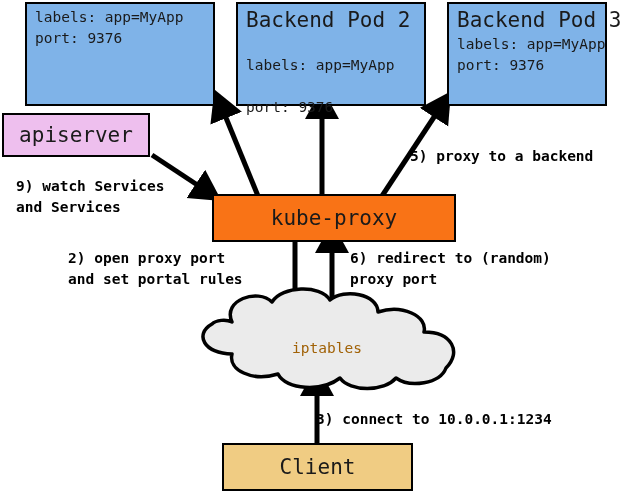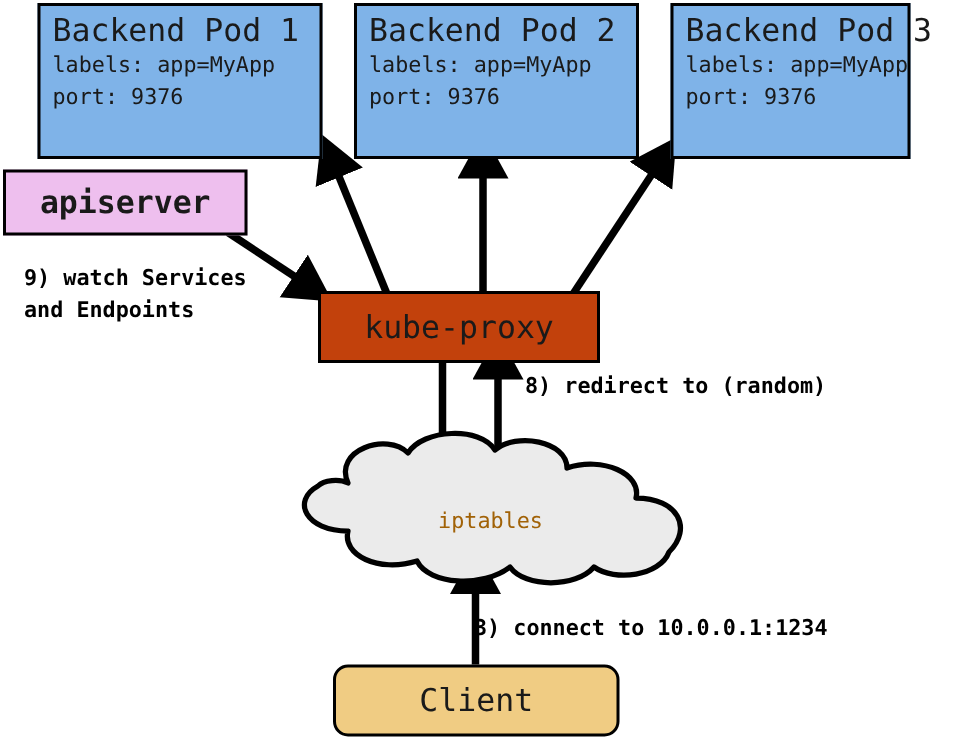--- a/index.html
+++ b/index.html
@@ -107,59 +107,66 @@
                C 440 384, 410 388, 396 378
                C 384 392, 350 392, 340 378
                C 322 392, 286 390, 278 374
                C 252 382, 228 370, 232 354
                C 204 354, 194 334, 212 324
                C 216 320, 226 319, 232 322 Z" fill="#ebebeb" stroke="#000000" stroke-width="3.5" stroke-linejoin="round"></path>
     </g>
   </svg>
 
   <div class="node pod" style="left:25px; top:2px; width:190px; height:104px; background:#7fb3e8;">
-    <div class="pod-title">Backend Pod 1</div>
     <div class="pod-line">labels: app=MyApp</div>
     <div class="pod-line">port: 9376</div>
   </div>
 
-  <div class="node pod" style="left:236px; top:2px; width:190px; height:104px; background:#7fb3e8;">
+  <div class="node pod" style="left:236px; top:2px; width:190px; height:104px; background:#7fb3e8;gap:21px;">
     <div class="pod-title">Backend Pod 2</div>
     <div class="pod-line">labels: app=MyApp</div>
     <div class="pod-line">port: 9376</div>
   </div>
 
   <div class="node pod" style="left:447px; top:2px; width:160px; height:104px; background:#7fb3e8;">
     <div class="pod-title">Backend Pod 3</div>
     <div class="pod-line">labels: app=MyApp</div>
     <div class="pod-line">port: 9376</div>
   </div>
 
-  <div class="node" style="left:2px; top:113px; width:163px; height:44px; background:#eebfee;font-weight:bold;">
+  <div class="node" style="left:2px; top:113px; width:148px; height:44px; background:#eebfee;">
     <div class="center-label">apiserver</div>
   </div>
 
-  <div class="node" style="left:212px; top:194px; width:188px; height:48px; background:#c2410c;">
+  <div class="node" style="left:212px; top:194px; width:244px; height:48px; background:#f97316;">
     <div class="center-label">kube-proxy</div>
   </div>
 
   <div class="cloud-label" style="left:192px; top:340px; width:270px;">iptables</div>
 
-  <div class="node" style="left:222px; top:443px; width:191px; height:48px; background:#f0cc83;border-radius:10px;">
+  <div class="node" style="left:222px; top:443px; width:191px; height:48px; background:#f0cc83;">
     <div class="center-label">Client</div>
   </div>
 
   <div class="step" style="left:16px; top:176px;">
     <div>9) watch Services</div>
-    <div>and Endpoints</div>
+    <div>and Services</div>
   </div>
 
+  <div class="step" style="left:68px; top:248px;">
+    <div>2) open proxy port</div>
+    <div>and set portal rules</div>
+  </div>
 
   <div class="step" style="left:316px; top:409px;">
     <div>3) connect to 10.0.0.1:1234</div>
   </div>
 
   <div class="step" style="left:350px; top:248px;">
-    <div>8) redirect to (random)</div>
+    <div>6) redirect to (random)</div>
+    <div>proxy port</div>
   </div>
 
+  <div class="step" style="left:410px; top:146px;">
+    <div>5) proxy to a backend</div>
+  </div>
 
 </div>
 
 </body></html>

